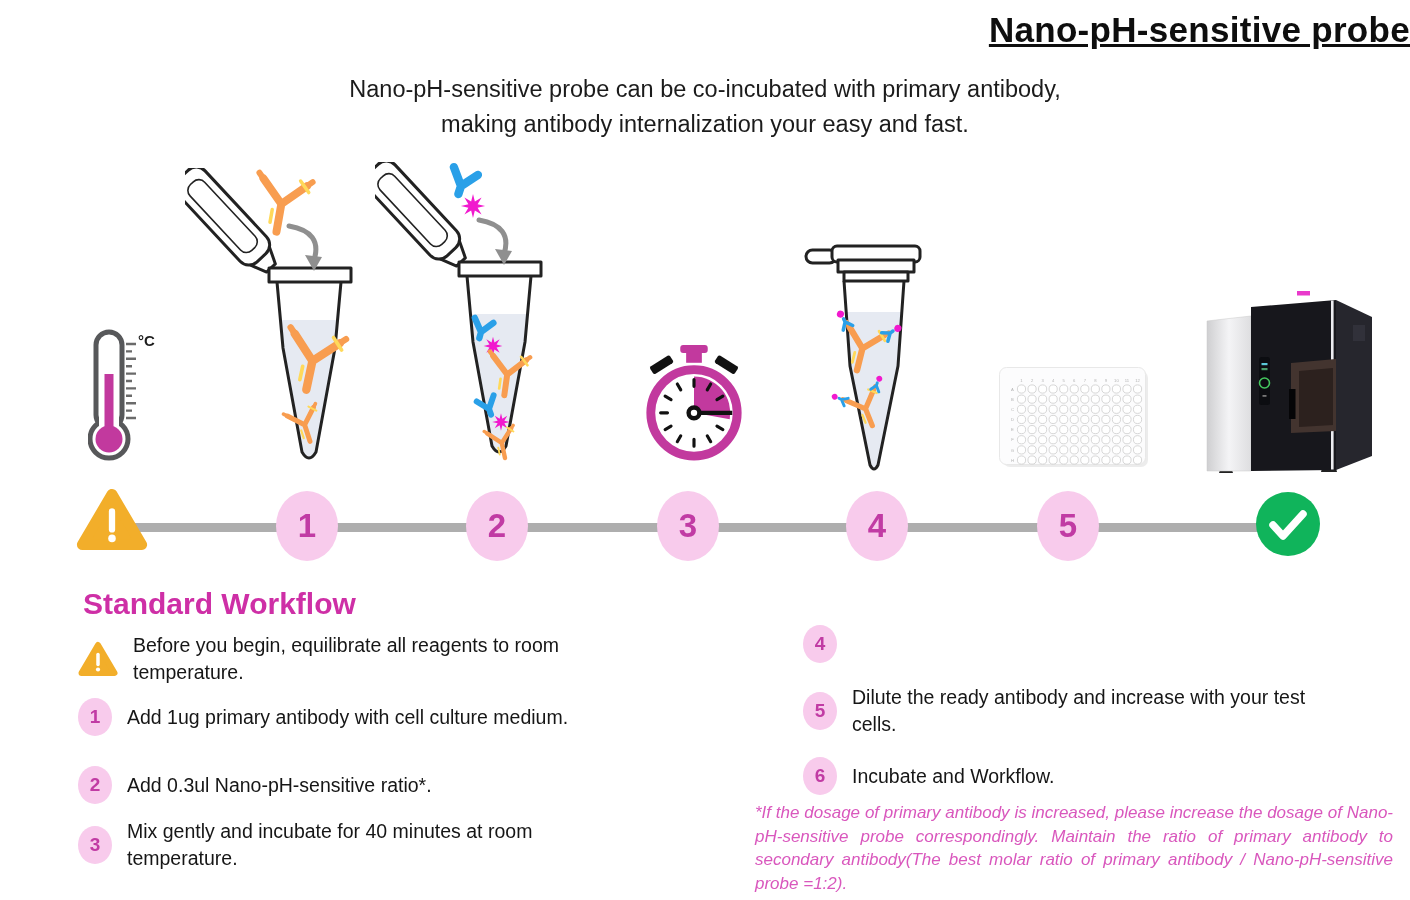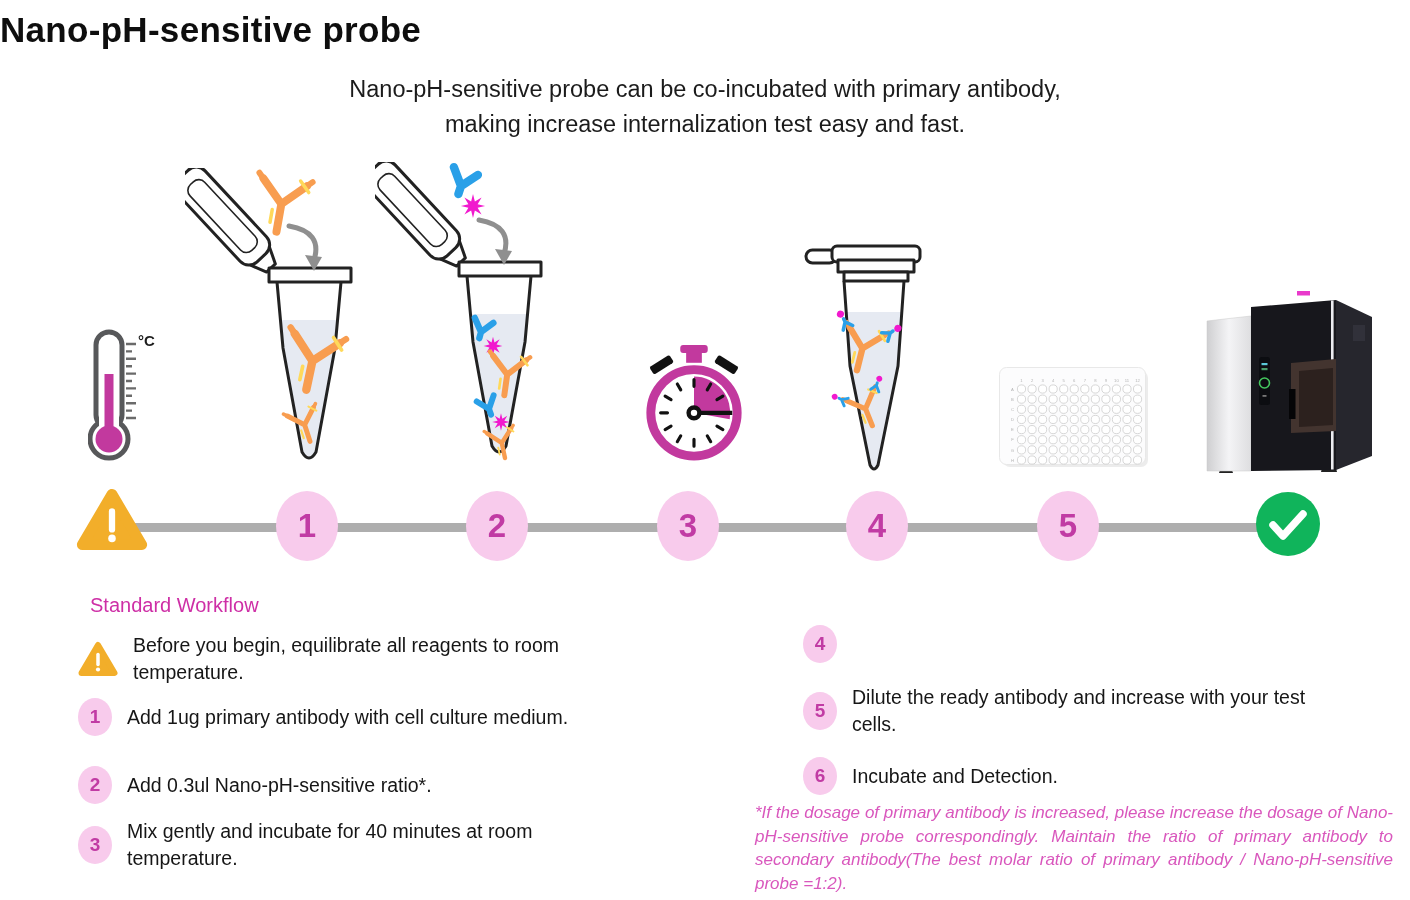--- a/index.html
+++ b/index.html
@@ -1,32 +1,32 @@
 <!DOCTYPE html>
 <html style="--accent-magenta: #c2399e; --pink-light: #f8cbec; --number-pink: #c13ba4; --heading-pink: #ce2fa6; --footnote-pink: #d957bd; --warning-orange: #f2ae2a; --success-green: #10b45b; --timeline-gray: #aeaeae; --antibody-orange: #f89d50; --antibody-yellow: #ffd95a; --probe-blue: #2aa0e8; --star-magenta: #f119ce; --liquid-gray: #e6eaf2; --text-dark: #161616;"><head>
 <meta charset="utf-8">
 <style>
   html,body{margin:0;padding:0;background:#fff;}
   .page{position:relative;width:1410px;height:900px;background:#fff;overflow:hidden;
         font-family:"Liberation Sans",sans-serif;color:var(--text-dark,#161616);}
   .abs{position:absolute;}
   
-  .title{position:absolute;top:10px;left:0;width:100%;text-align:left;margin:0;
-         font-size:35px;font-weight:700;letter-spacing:.3px;color:#0e0e0e;}
+  .title{position:absolute;top:10px;left:0;width:100%;text-align:right;margin:0;
+         font-size:35px;font-weight:700;letter-spacing:.3px;color:#0e0e0e;text-decoration:underline;}
   .subtitle{position:absolute;left:0;width:100%;text-align:center;margin:0;
             font-size:23.5px;font-weight:500;color:#1b1b1b;}
   .subtitle.l1{top:76px;} .subtitle.l2{top:111px;}
   
   .tl-bar{position:absolute;left:105px;top:523px;width:1190px;height:9px;
           background:var(--timeline-gray);border-radius:4px;}
   .tl-dot{position:absolute;top:491px;width:62px;height:70px;border-radius:50%;
           background:var(--pink-light);display:flex;align-items:center;justify-content:center;
           font-size:33px;font-weight:700;color:var(--number-pink);}
   
-  .wf-heading{position:absolute;left:78px;top:582px;margin:12px;font-size:20px;font-weight:400;
+  .wf-heading{position:absolute;left:78px;top:582px;margin:5px;font-size:30px;font-weight:700;
               color:var(--heading-pink);}
   .step-row{position:absolute;display:flex;align-items:center;gap:15px;}
   .bullet{flex:0 0 34px;width:34px;height:38px;border-radius:50%;background:var(--pink-light);
           color:var(--number-pink);font-weight:700;font-size:19px;
           display:flex;align-items:center;justify-content:center;}
   .step-text{margin:0;font-size:19.5px;line-height:27px;color:var(--text-dark);font-weight:500;}
   .footnote{position:absolute;left:755px;top:801px;width:638px;margin:0;text-align:justify;
             font-size:17px;line-height:23.5px;font-weight:500;color:var(--footnote-pink);font-style:italic;}
   
   .outline{stroke:#222;stroke-width:3;fill:#fff;stroke-linejoin:round;}
@@ -77,21 +77,21 @@
       <path d="M40,27 L40,47" stroke="#ffffff" stroke-width="7" stroke-linecap="round" fill="none"></path>
       <circle cx="40" cy="57" r="4.2" fill="#ffffff"></circle>
     </g>
   </defs>
 </svg>
 
 <div class="page">
 
   <h1 class="title">Nano-pH-sensitive probe</h1>
   <p class="subtitle l1">Nano-pH-sensitive probe can be co-incubated with primary antibody,</p>
-  <p class="subtitle l2">making increase internalization test easy and fast.</p>
+  <p class="subtitle l2">making antibody internalization your easy and fast.</p>
 
   <svg class="abs" style="left:88px;top:322px" width="80" height="140" viewBox="0 0 80 140">
     <path class="thermo-ticks" d="M38,22 H48 M38,29.4 H44 M38,36.8 H48 M38,44.2 H44 M38,51.6 H48 M38,59 H44 M38,66.4 H48 M38,73.8 H44 M38,81.2 H48 M38,88.6 H44 M38,96 H48"></path>
     <rect class="thermo-outline" x="8" y="10" width="26" height="96" rx="13"></rect>
     <circle class="thermo-outline" cx="21" cy="117" r="19"></circle>
     <rect x="11" y="90" width="20" height="16" fill="#fff"></rect>
     <rect class="mag-fill" x="16.5" y="52" width="9" height="60"></rect>
     <circle class="mag-fill" cx="21" cy="117" r="13.5"></circle>
     <text x="50" y="24" font-size="15" font-weight="bold" fill="#1d1d1d">°C</text>
   </svg>
@@ -372,18 +372,18 @@
 
   <div class="step-row" style="left:803px;top:625px">
     <span class="bullet">4</span>
   </div>
   <div class="step-row" style="left:803px;top:684px">
     <span class="bullet">5</span>
     <p class="step-text" style="max-width:470px">Dilute the ready antibody and increase with your test cells.</p>
   </div>
   <div class="step-row" style="left:803px;top:757px">
     <span class="bullet">6</span>
-    <p class="step-text" style="max-width:600px">Incubate and Detection.</p>
+    <p class="step-text" style="max-width:600px">Incubate and Workflow.</p>
   </div>
 
   <p class="footnote">*If the dosage of primary antibody is increased, please increase the dosage of Nano-pH-sensitive probe correspondingly. Maintain the ratio of primary antibody to secondary antibody(The best molar ratio of primary antibody / Nano-pH-sensitive probe =1:2).</p>
 
 </div>
 
 </body></html>

